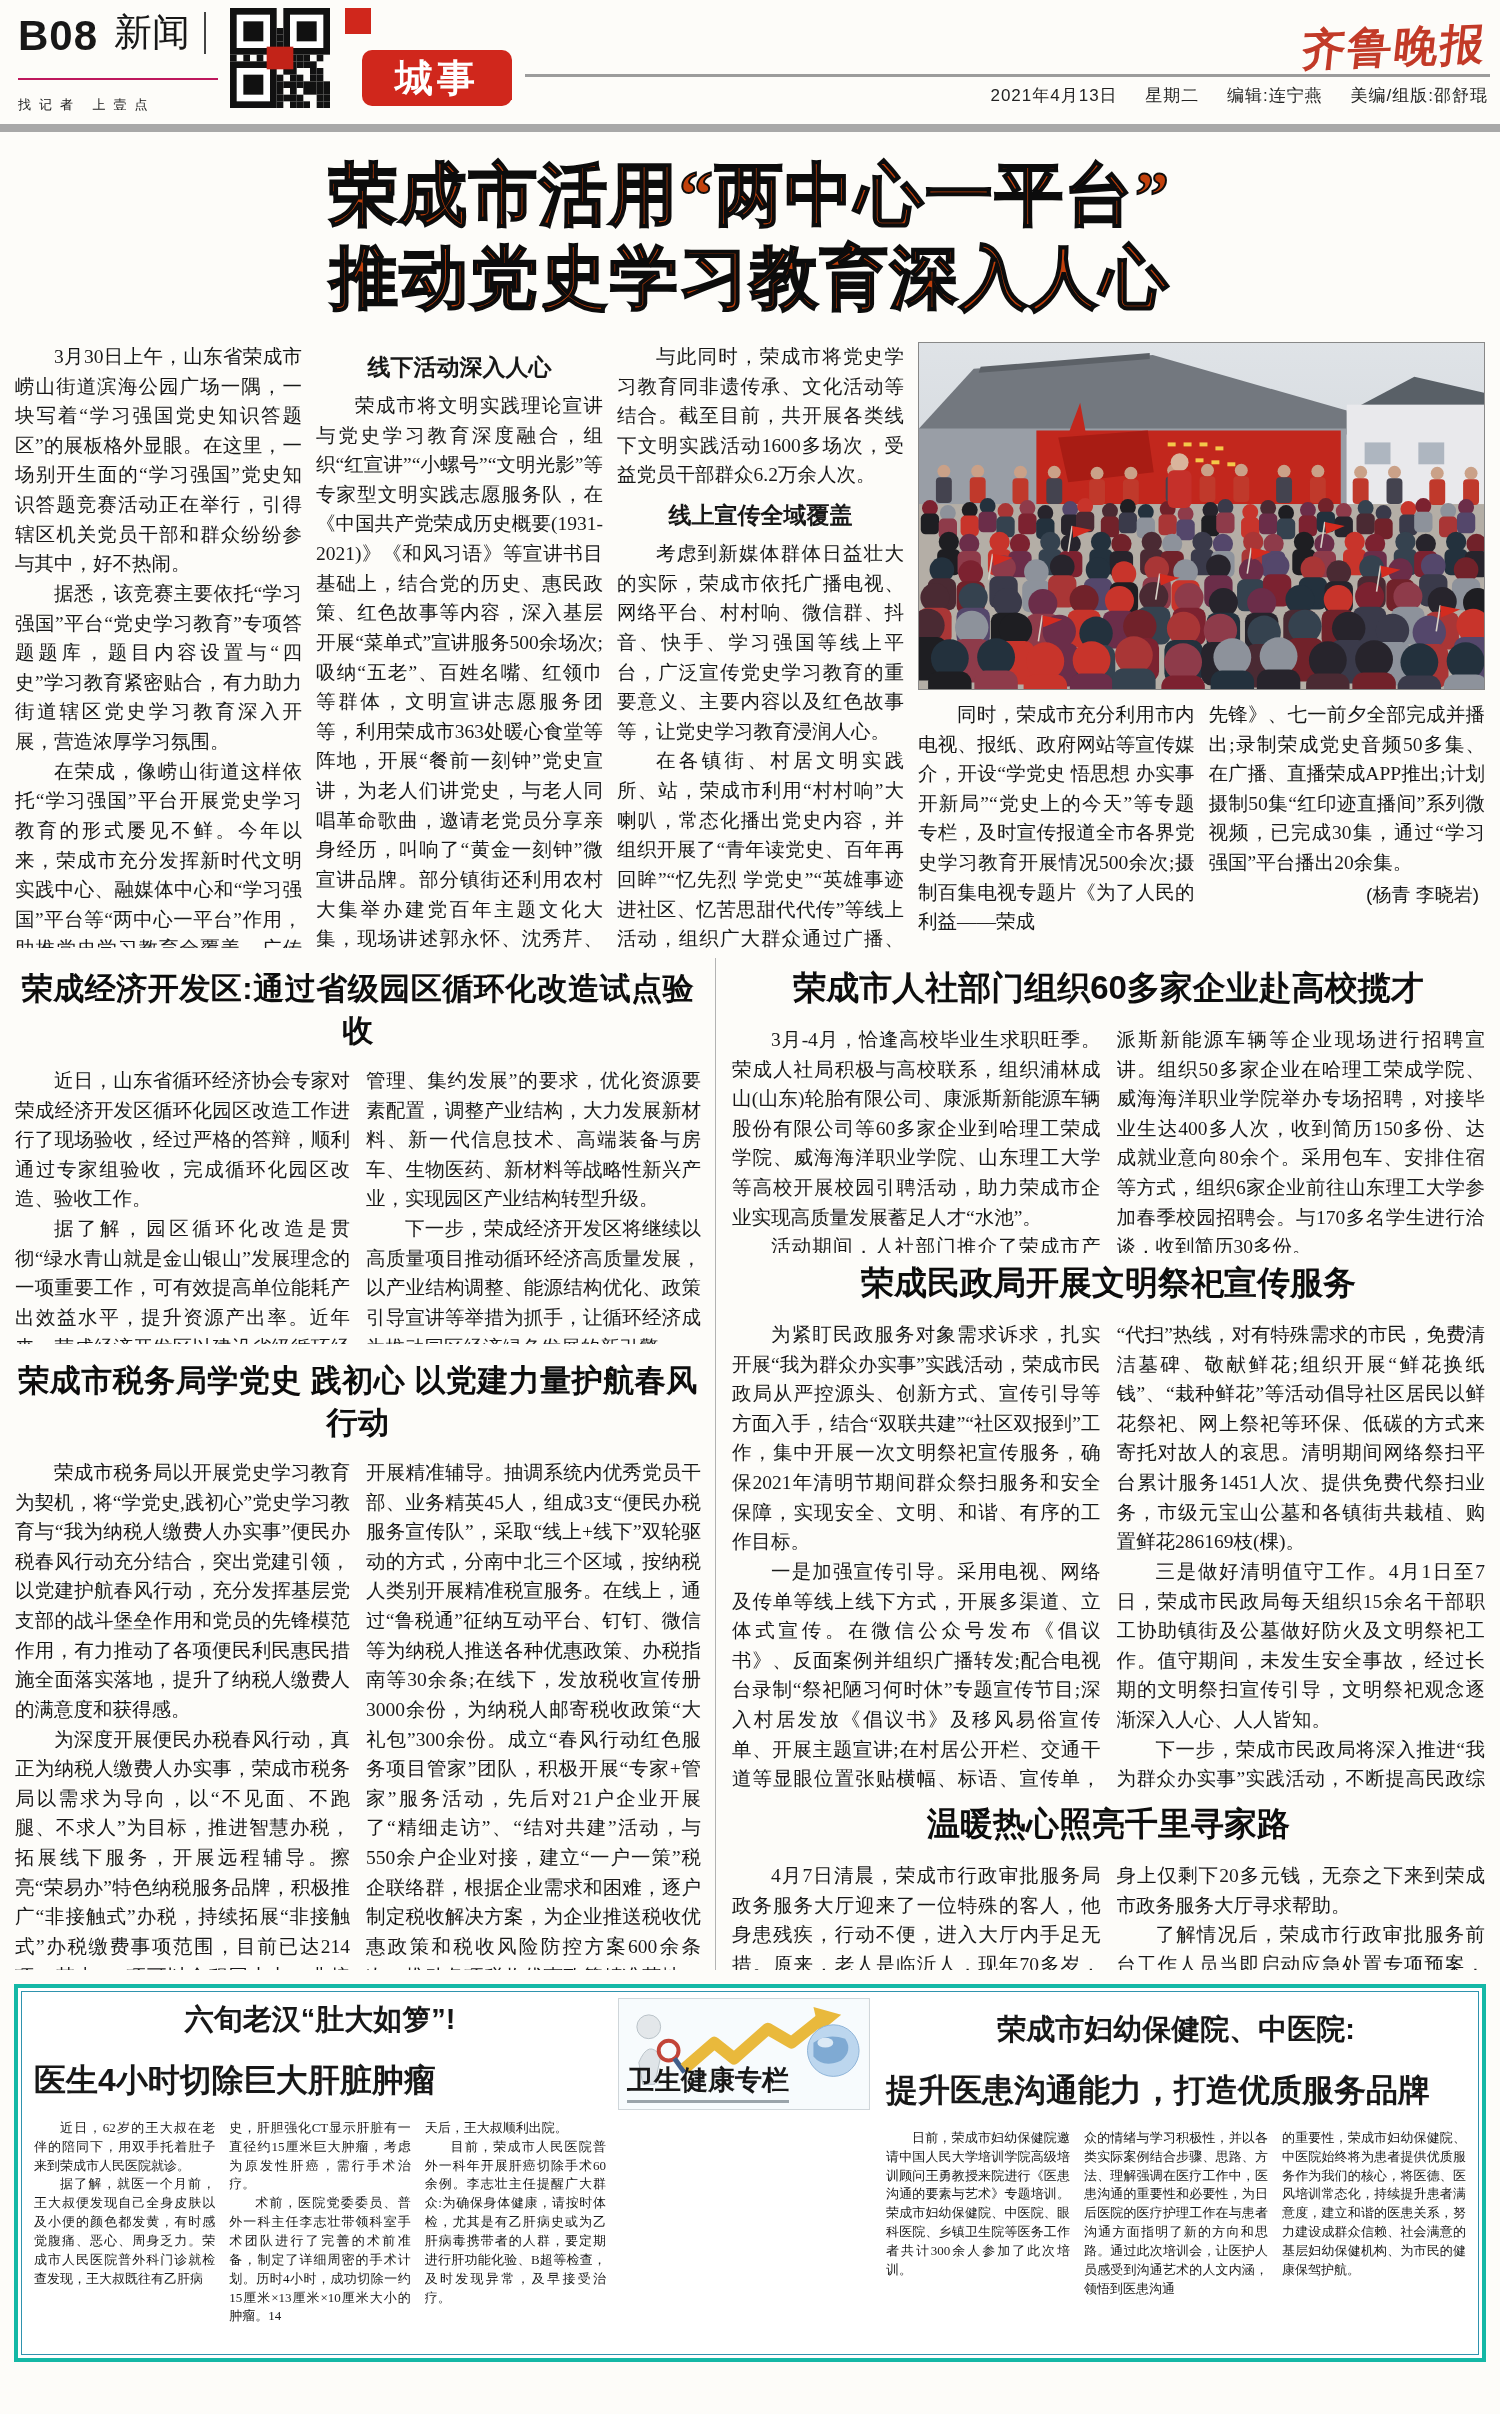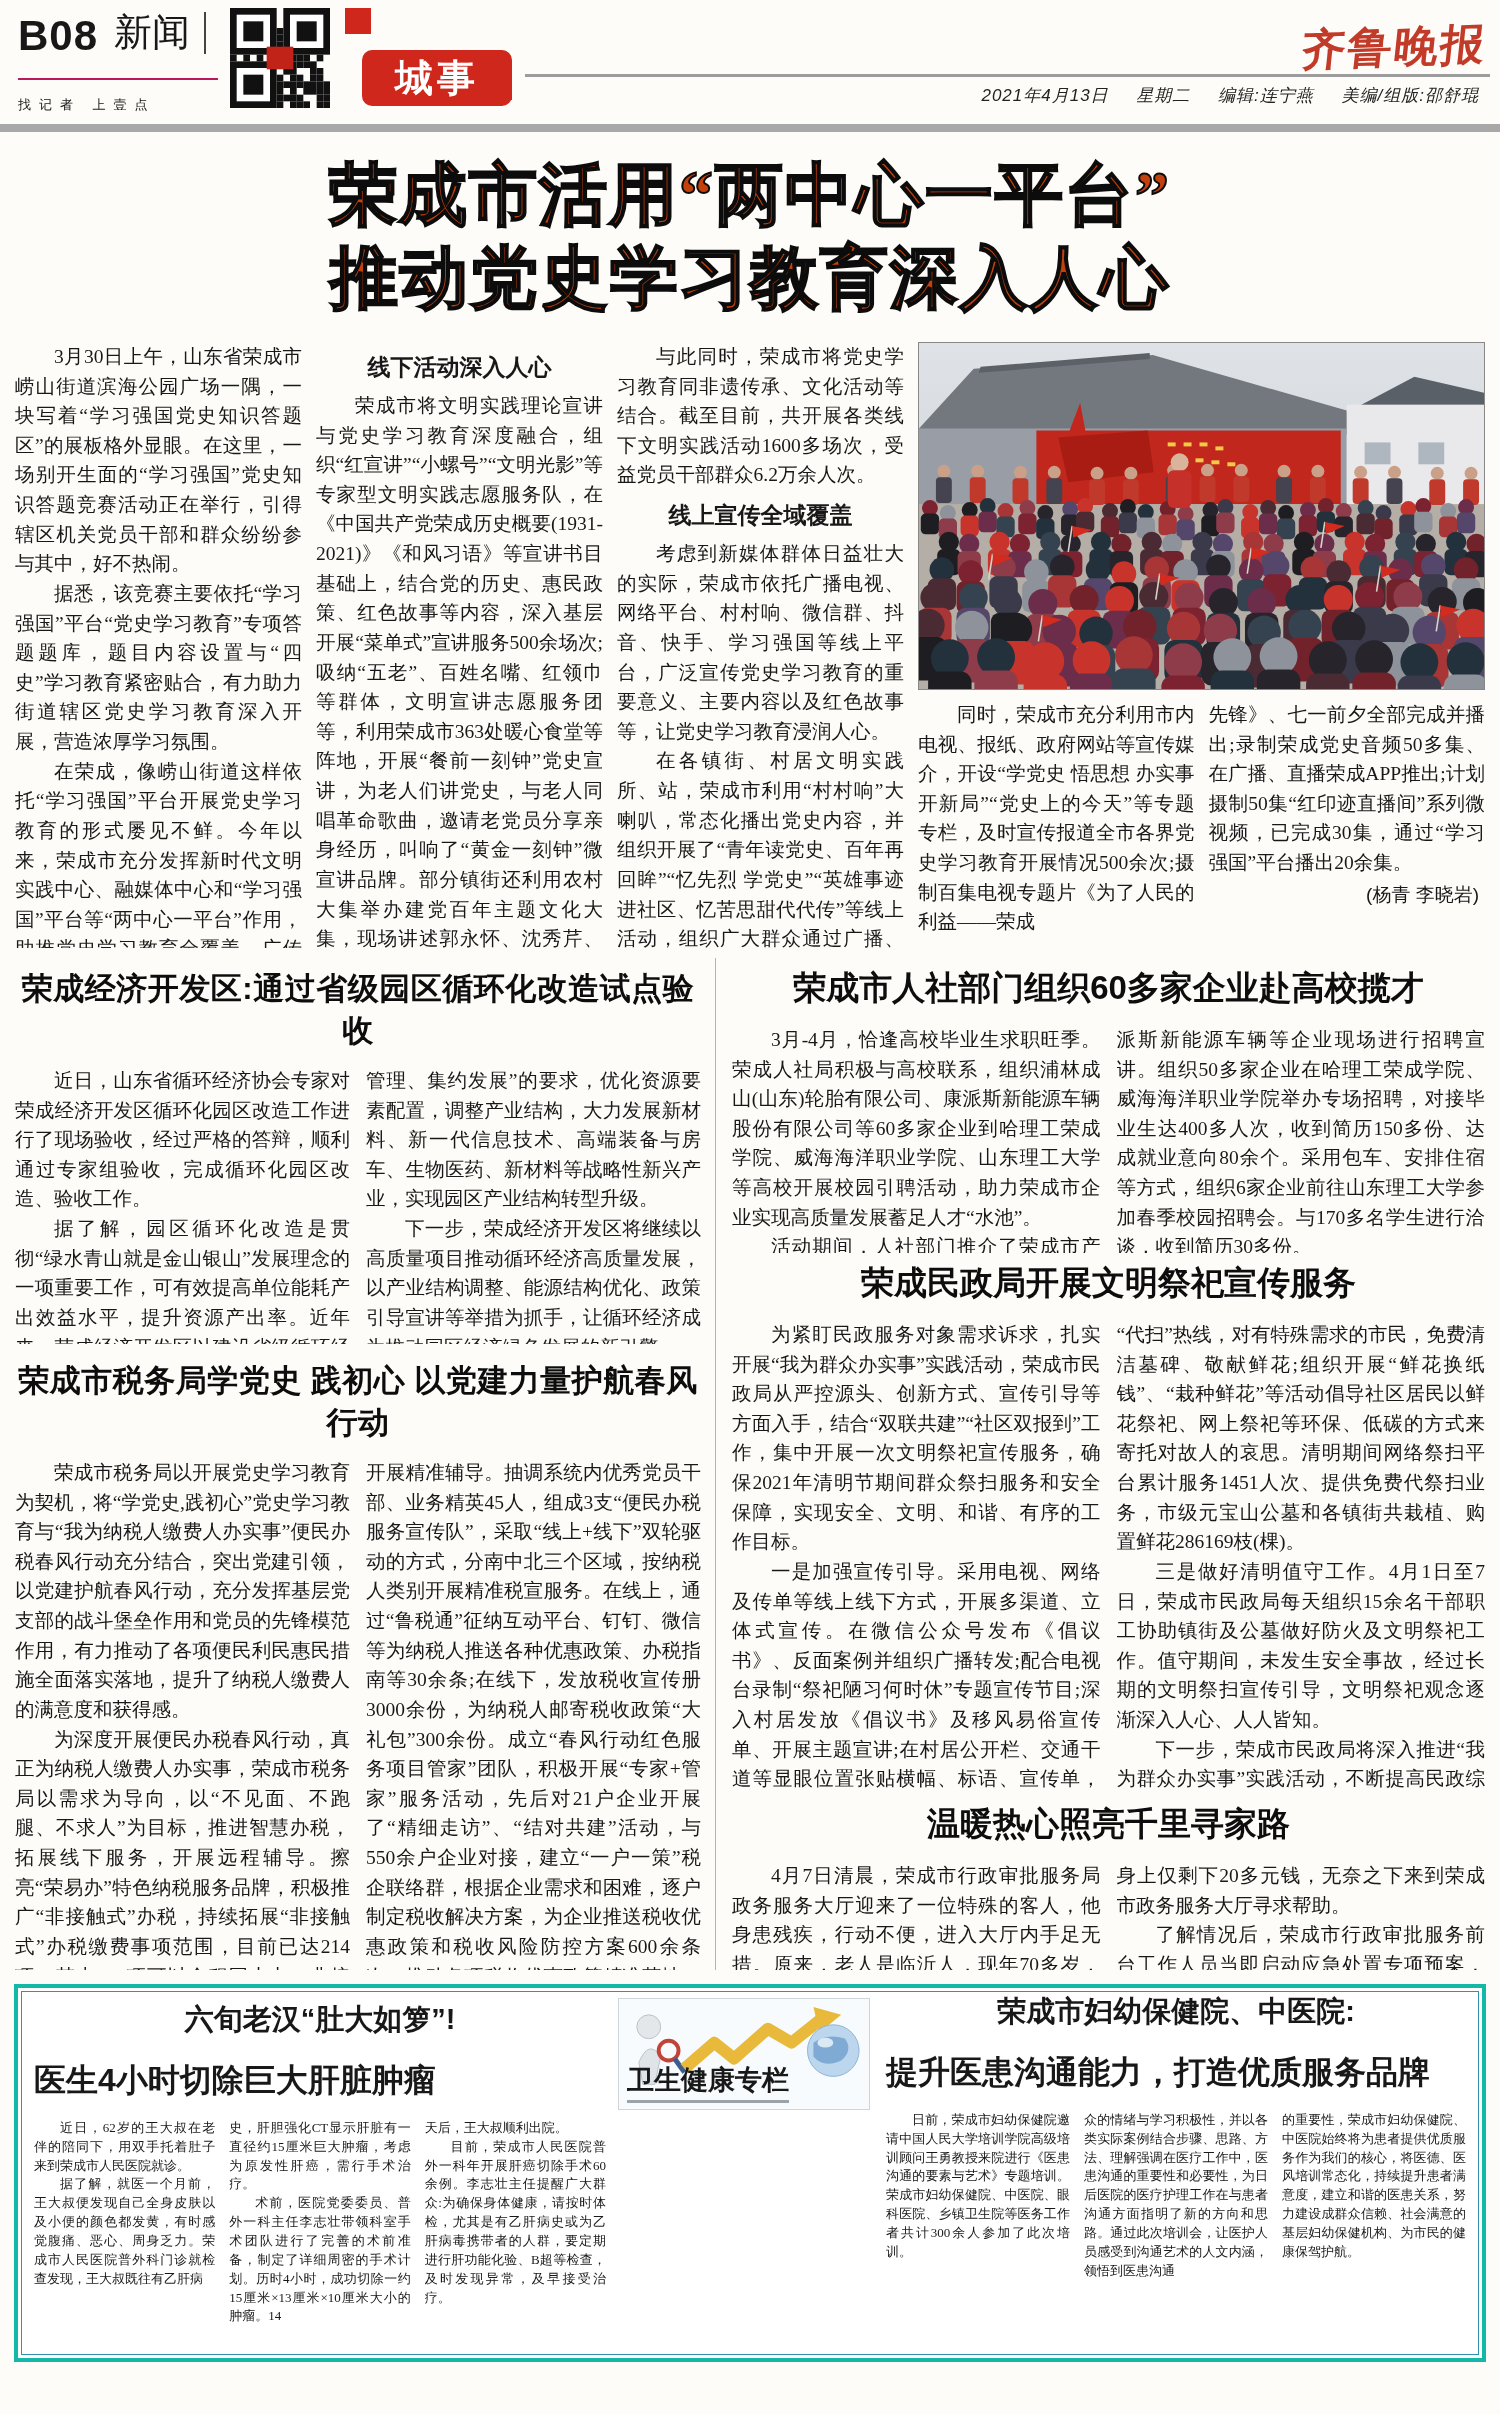--- a/index.html
+++ b/index.html
@@ -16,21 +16,21 @@
             font-family:"Liberation Sans",sans-serif; font-size:13px; letter-spacing:8px; white-space:nowrap; }
   .qr { position:absolute; left:230px; top:8px; width:100px; height:100px; }
   .channel-tab { position:absolute; left:362px; top:22px; width:150px; height:56px; background:#d0271c; border-radius:10px;
                  color:#fff; font-family:"Liberation Sans",sans-serif; font-weight:bold; font-size:38px;
                  display:flex; align-items:center; justify-content:center; letter-spacing:4px;margin-top:28px; }
   .tab-corner-tl { position:absolute; left:345px; top:8px; width:26px; height:26px; background:#d0271c; }
   .tab-corner-br { position:absolute; left:492px; top:80px; width:20px; height:20px; background:#d0271c; }
   .masthead { position:absolute; right:14px; top:18px; color:#c23a28; font-family:"Liberation Serif",serif;
               font-weight:bold; font-size:44px; letter-spacing:2px; transform:skewX(-8deg) rotate(-2deg); }
   .thin-rule { position:absolute; left:525px; right:10px; top:74px; height:3px; background:#9c9c9c; }
-  .dateline { position:absolute; right:21px; top:84px; font-family:"Liberation Sans",sans-serif; font-size:17px; color:#222; letter-spacing:1px;font-style:italic; }
+  .dateline { position:absolute; right:12px; top:84px; font-family:"Liberation Sans",sans-serif; font-size:17px; color:#222; letter-spacing:1px; }
   .dateline span { margin-left:22px; }
   .thick-rule { position:absolute; left:0; right:0; top:124px; height:8px; background:#a8a8a8; }
 
   
   .lead-head { text-align:center; padding:22px 0 8px 0; }
   .lead-head div { font-family:Liberation Serif, serif; font-weight:900; font-size:68px; line-height:1.22;
                    color:#c2410c; -webkit-text-stroke:2px #0c0c0c; letter-spacing:2px; }
 
   
   .main-story { display:flex; gap:14px; padding:14px 15px 0 15px; height:620px; overflow:hidden; }
@@ -54,21 +54,21 @@
   .art-head.h31 { font-size:31px; margin:10px 0 14px 0; letter-spacing:0.5px; }
   .art-head.h33 { font-size:33px; margin:8px 0 14px 0; }
   .two-col { display:flex; gap:16px; overflow:hidden; }
   .two-col .col { flex:1; overflow:hidden; }
   .h-econ { height:278px; } .h-tax { height:566px; } .h-hr { height:228px; } .h-civil { height:472px; } .h-warm { height:196px; }
 
   
   .health-box { position:relative; margin:14px; height:378px; border:4px solid #14b8a6; box-shadow:inset 0 0 0 3px #fff, inset 0 0 0 4px #2f93ae; background:#fff; overflow:hidden; }
   .hb-left { position:absolute; left:16px; top:12px; width:572px; }
   .hb-logo { position:absolute; left:600px; top:10px; width:252px; height:112px; border:1px solid #cfd6da; background:#c2410c; overflow:hidden; }
-  .hb-right { position:absolute; left:868px; top:4px; right:16px; }
+  .hb-right { position:absolute; left:868px; top:22px; right:16px; }
   .hb-head1 { font-family:"Liberation Sans",sans-serif; font-weight:bold; font-size:29px; text-align:center; }
   .hb-head2 { font-family:"Liberation Sans",sans-serif; font-weight:bold; font-size:32px; text-align:left; margin-top:19px; }
   .hb-cols { display:flex; gap:14px; margin-top:16px; height:245px; overflow:hidden; }
   .hb-cols .col { flex:1; overflow:hidden; }
   .hb-cols p.para { font-size:13px; line-height:1.45; }
   .hb-logo-label { position:absolute; left:8px; bottom:6px; font-family:"Liberation Sans",sans-serif; font-weight:bold; font-size:27px; border-bottom:3px solid #9aa4aa; padding-bottom:2px; }
 </style>
 </head>
 <body>
 

